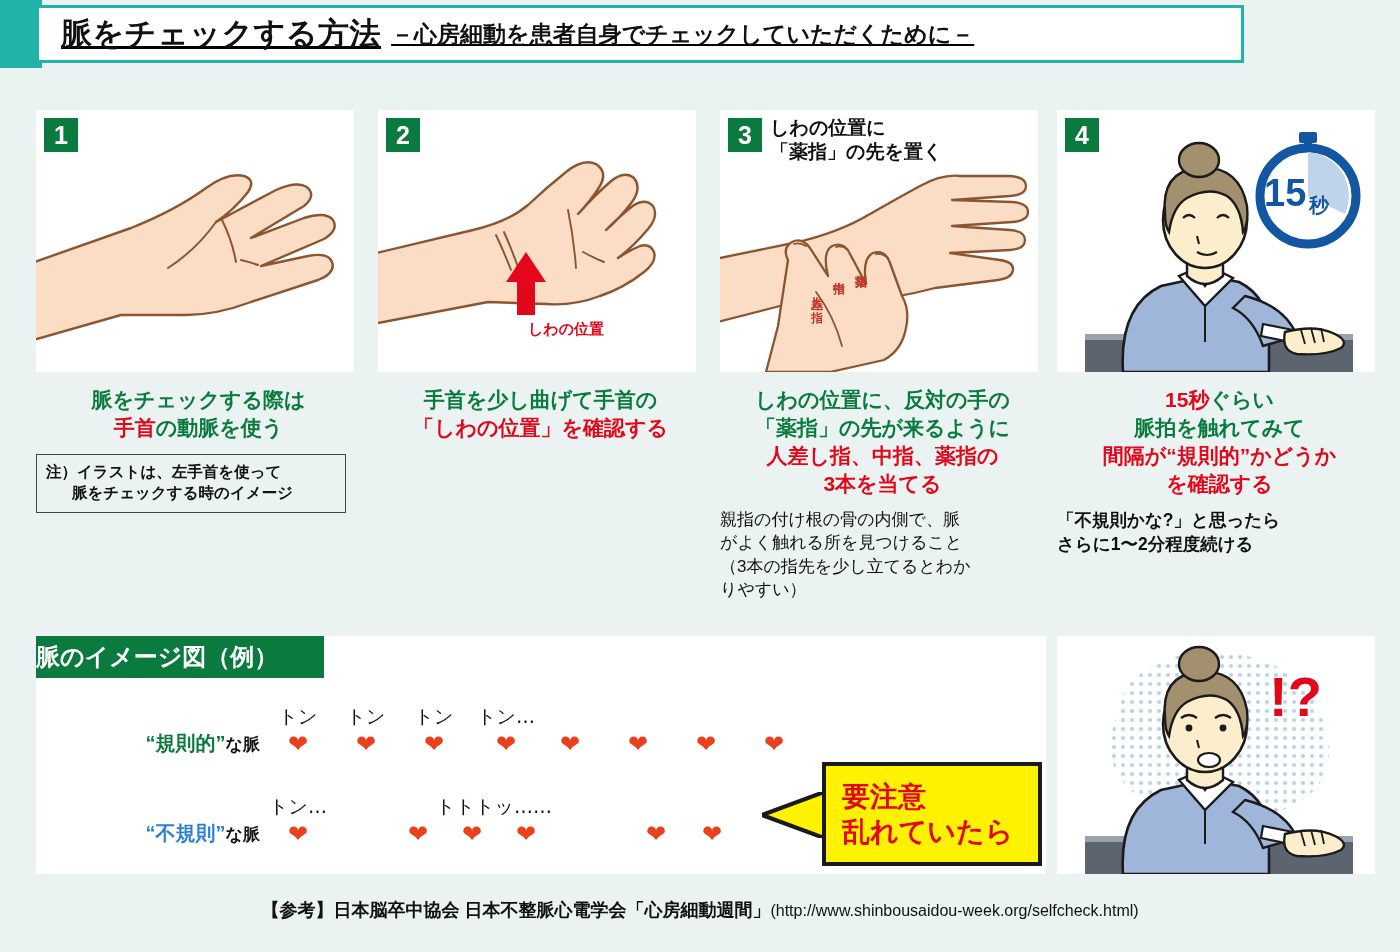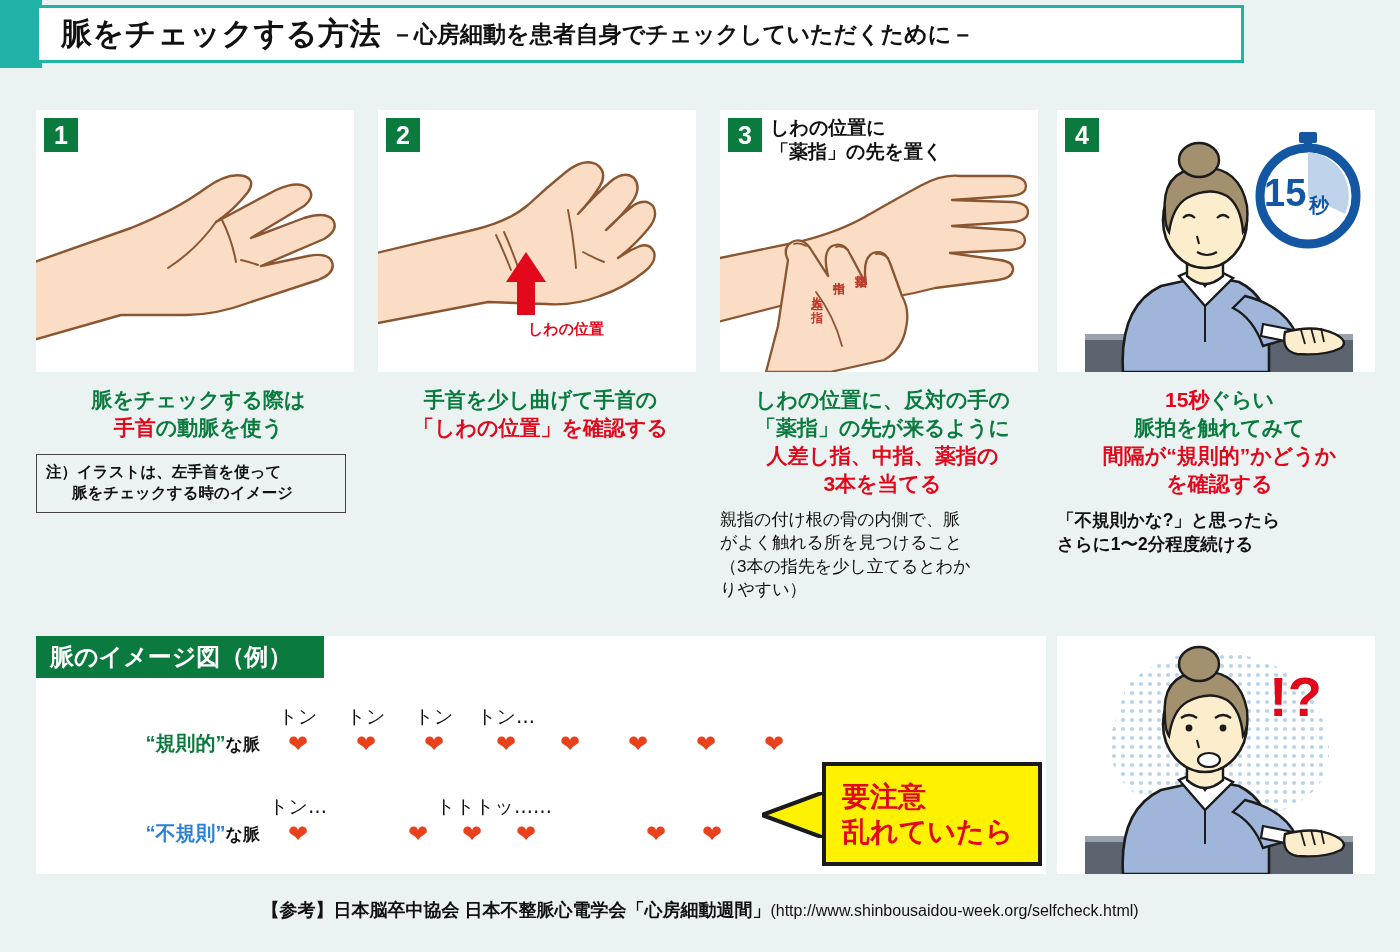--- a/index.html
+++ b/index.html
@@ -12,21 +12,21 @@
   .page { position: relative; width: 1400px; height: 952px; background: #eaf3f1; }
 
   
   .title-teal-block {
     position: absolute; left: 0; top: 0; width: 42px; height: 68px;
     background: #22b3a8;
   }
   .title-box {
     position: absolute; left: 36px; top: 5px; width: 1208px; height: 58px;
     background: #ffffff; border: 3px solid #22b3a8;
-    display: flex; align-items: center; padding-left: 22px;
+    display: flex; align-items: center; padding-left: 22px; text-decoration: underline;
   }
   .title-main {
     font-size: 31px; font-weight: bold; color: #111; letter-spacing: .5px;
     white-space: nowrap;
   }
   .title-sub {
     font-size: 23px; font-weight: bold; color: #111; margin-left: 10px;
     white-space: nowrap;
   }
 
@@ -80,21 +80,21 @@
 
   
   .pulse-panel {
     position: absolute; left: 36px; top: 636px; width: 1010px; height: 238px;
     background: #ffffff;
   }
   .pulse-header {
     position: absolute; left: 0; top: 0; width: 288px; height: 42px;
     background: #0b7a3e; color: #fff;
     font-size: 24px; font-weight: bold;
-    display: flex; align-items: center; padding-left: 14px;
+    display: flex; align-items: center; 
   }
   .pulse-row { position: absolute; left: 0; height: 70px; }
   .row-reg { top: 68px; }
   .row-irr { top: 158px; }
   .row-label {
     position: absolute; left: 24px; top: 26px; width: 200px; text-align: right;
     font-size: 20px; font-weight: bold; color: #111; white-space: nowrap;
   }
   .row-label .g { color: #0b7a3e; }
   .row-label .b { color: #2b7fd4; }

